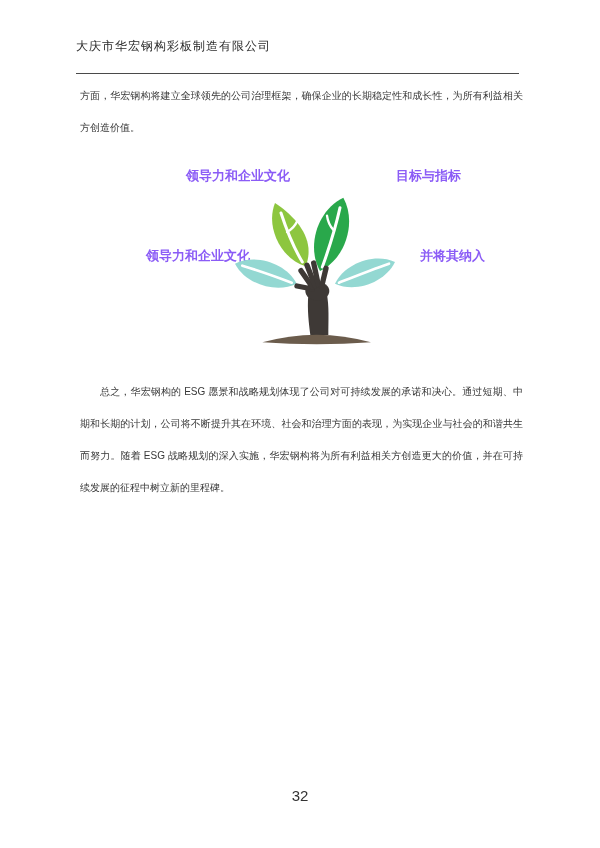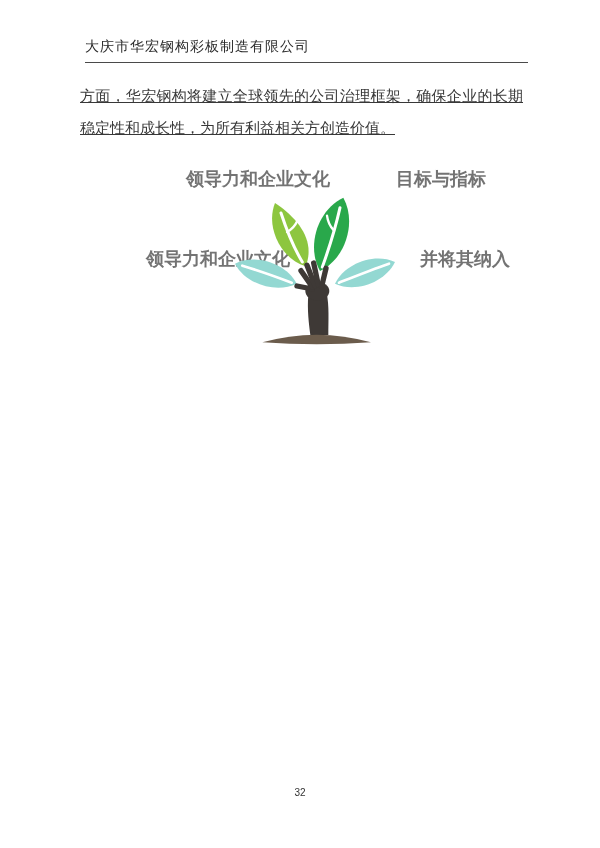--- a/index.html
+++ b/index.html
@@ -8,77 +8,76 @@
     position: relative;
     width: 600px;
     height: 848px;
     background: #ffffff;
     font-family: "Liberation Sans", sans-serif;
     overflow: hidden;
   }
   
   .doc-header {
     position: absolute;
-    left: 85px;
+    left: 76px;
     top: 38px;
     width: 443px;
-    padding-bottom: 6px;
+    padding-bottom: 18px;
     border-bottom: 1px solid #4a4a4a;
     font-family: "Liberation Serif", serif;
-    font-size: 14px;
+    font-size: 12px;
     letter-spacing: 1px;
     color: #2b2b2b;
   }
   
   .doc-main {
     position: absolute;
     left: 80px;
     top: 80px;
     width: 443px;
   }
   .body-para {
-    font-size: 15px;
+    font-size: 10px;
     line-height: 32px;
     color: #383838;
     text-align: justify;
-    text-decoration: underline;
   }
   .body-para.indent { text-indent: 2em; }
   
   .esg-figure {
     position: relative;
     margin-top: 19px;
     height: 213px;
   }
   .fig-label {
     position: absolute;
-    font-size: 18px;
+    font-size: 13px;
     font-weight: bold;
-    color: #737373;
+    color: #8b5cf6;
     white-space: nowrap;
   }
   .fig-label.tl { left: 106px; top: 4px; }
   .fig-label.tr { left: 288px; top: 4px; margin-left: 28px; }
   .fig-label.lf { left: 66px;  top: 84px; }
   .fig-label.rt { left: 340px; top: 84px; }
   .tree-svg {
     position: absolute;
     left: 145px;
     top: 24px;
     width: 180px;
     height: 160px;
   }
   
   .doc-footer {
     position: absolute;
     left: 0;
     top: 787px;
     width: 100%;
     text-align: center;
-    font-size: 10px;
+    font-size: 15px;
     color: #333333;
   }
 </style>
 </head>
 <body>
 
 <div class="page">
 
   <div class="doc-header">
     <span>大庆市华宏钢构彩板制造有限公司</span>
@@ -119,20 +118,21 @@
             <path d="M280,294 L266,228"></path>
             <path d="M290,298 L303,244"></path>
           </g>
         </g>
 
         <path d="M112,466 Q275,420 438,466 Q275,478 112,466 Z" fill="#6B5C4C"></path>
       </svg>
     </div>
 
 
+    <p class="body-para indent">总之，华宏钢构的 ESG 愿景和战略规划体现了公司对可持续发展的承诺和决心。通过短期、中期和长期的计划，公司将不断提升其在环境、社会和治理方面的表现，为实现企业与社会的和谐共生而努力。随着 ESG 战略规划的深入实施，华宏钢构将为所有利益相关方创造更大的价值，并在可持续发展的征程中树立新的里程碑。</p>
 
   </div>
 
   <div class="doc-footer">
     <span>32</span>
   </div>
 
 </div>
 
 </body></html>

